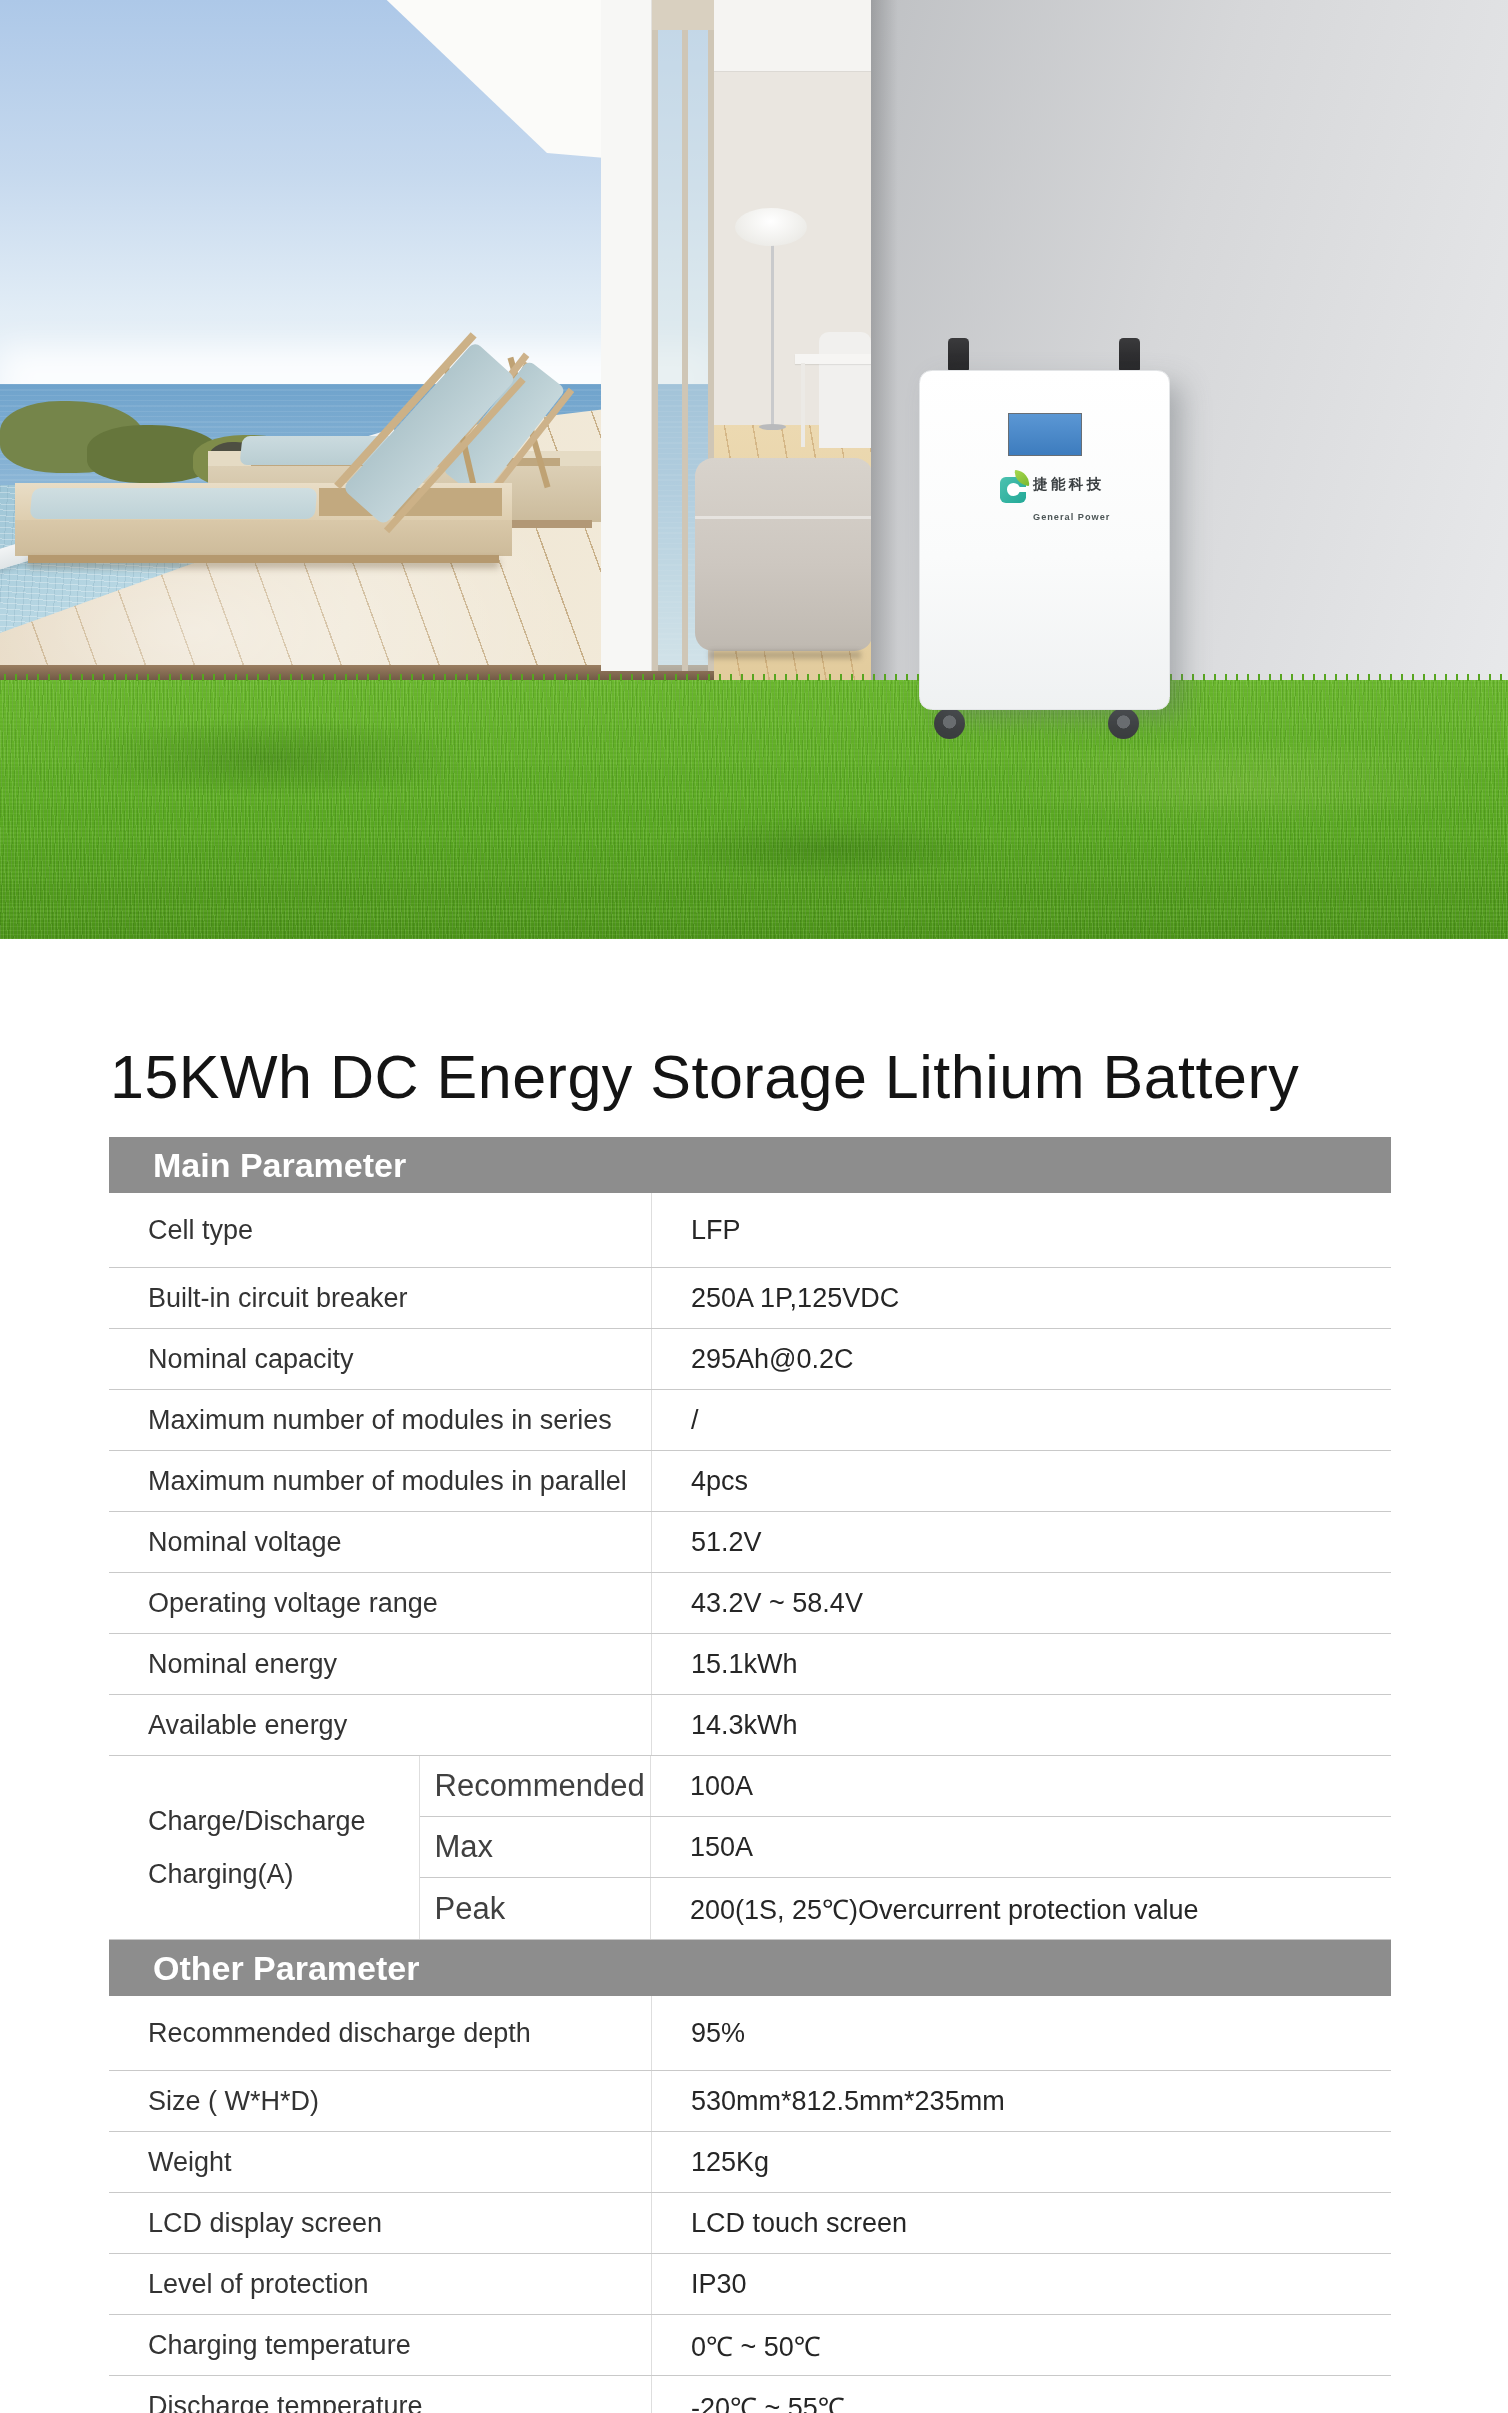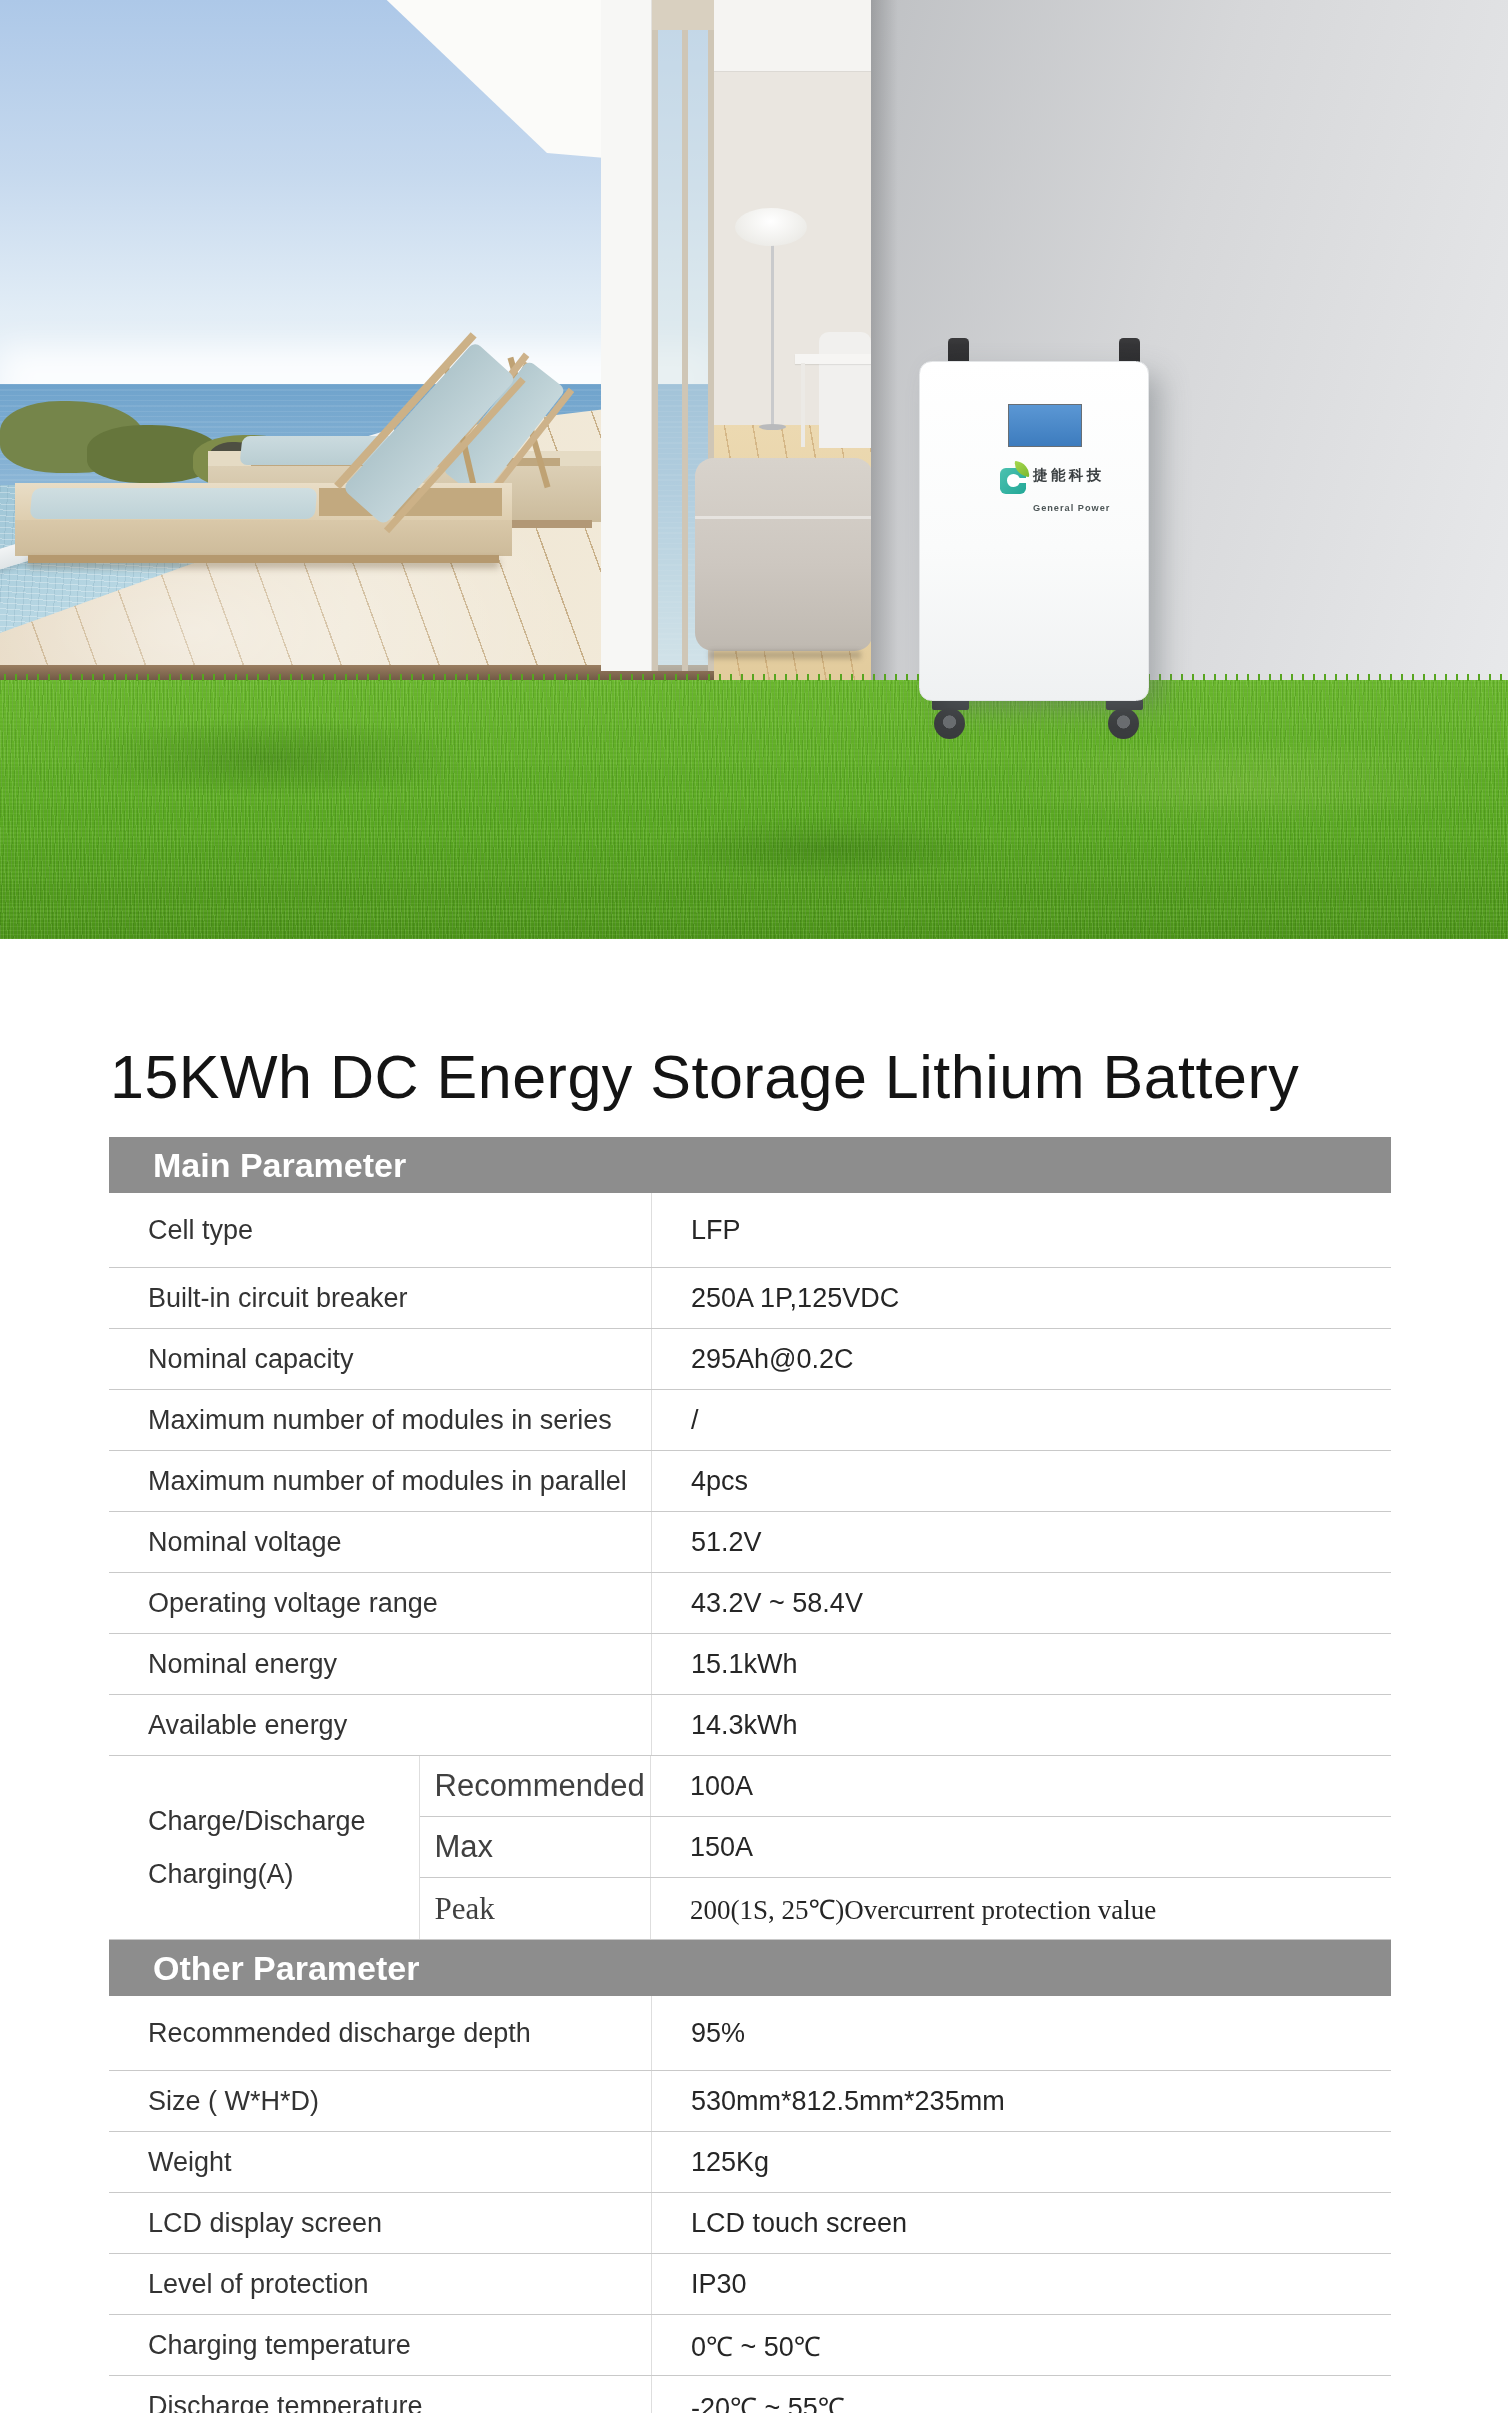--- a/index.html
+++ b/index.html
@@ -112,21 +112,21 @@
            repeating-linear-gradient(92deg, rgba(20,60,5,.13) 0 1px, transparent 1px 4.3px),
            repeating-linear-gradient(0deg, rgba(130,205,70,.20) 0 1.4px, transparent 1.4px 3.9px),
            linear-gradient(180deg,#68b52c 0%,#58a621 55%,#4b9119 100%); }
   .grass::before { content:""; position:absolute; left:0; top:-6.3px; width:100%; height:7.7px;
          background:repeating-linear-gradient(90deg, transparent 0 4.3px, #57a51f 4.3px 5.8px, transparent 5.8px 11px); }
 
   
   .battery { position:absolute; left:919px; top:338px; width:251px; height:405px; }
   .handle { position:absolute; width:21px; height:35px; border-radius:4.3px; background:linear-gradient(180deg,#3a3a3c,#232325); }
   .handle.h1 { left:29px; top:0; } .handle.h2 { left:200px; top:0; }
-  .batt-box { position:absolute; left:0; top:23px; width:230px; height:340px; border-radius:12.6px;
+  .batt-box { position:absolute; left:0; top:32px; width:251px; height:340px; border-radius:12.6px;
          background:linear-gradient(180deg,#ffffff 0%,#fafbfb 55%,#eff1f2 100%);
          border:1px solid #e3e5e7;
          box-shadow:14.5px 10.6px 29px -3.9px rgba(105,110,116,.45); }
   .batt-screen { position:absolute; left:88px; top:42px; width:74px; height:43px;
          background:linear-gradient(180deg,#5b97d4,#3d7cbe); border:1.9px solid #686e74; }
   .batt-logo { position:absolute; left:80px; top:104px; width:111px; height:34px; }
   .logo-mark { position:absolute; left:0; top:1.9px; width:26px; height:26px; }
   .gm-body { position:absolute; inset:0; border-radius:5.8px; background:linear-gradient(135deg,#4cc2b0,#23a897); }
   .gm-hole { position:absolute; left:7.2px; top:6.3px; width:12.6px; height:12.6px; border-radius:50%; background:#ffffff; }
   .gm-slot { position:absolute; right:-0.5px; top:10px; width:8.7px; height:5.3px; background:#ffffff; }
@@ -148,21 +148,21 @@
           display:flex; align-items:center; padding-left:44px; }
   .trow { display:flex; height:61px; border-bottom:1.4px solid #c9c9c9; }
   .trow.first { height:75px; }
   .tlabel { width:542px; padding-left:39px; display:flex; align-items:center; font-size:27px; color:#333333; }
   .tvalue { flex:1; border-left:1.4px solid #dedede; padding-left:39px; display:flex; align-items:center; font-size:27px; color:#262626; }
   .grp { display:flex; border-bottom:1.4px solid #c9c9c9; }
   .glabel { width:310px; padding-left:39px; display:flex; flex-direction:column; justify-content:center; gap:22px;
             font-size:27px; color:#333333; }
   .gright { flex:1; border-left:1.4px solid #dedede; }
   .subrow { display:flex; height:61px; border-bottom:1.4px solid #c9c9c9; }
-  .subrow:last-child { border-bottom:none;font-family:Liberation Serif, serif; }
+  .subrow:last-child { border-bottom:none; }
   .slabel { width:230px; padding-left:14.5px; display:flex; align-items:center; font-size:31px; color:#404040; }
   .subrow .tvalue { }
 </style>
 </head>
 <body>
 
 <div class="page">
 
   <div class="hero">
     <div class="sky"></div>

